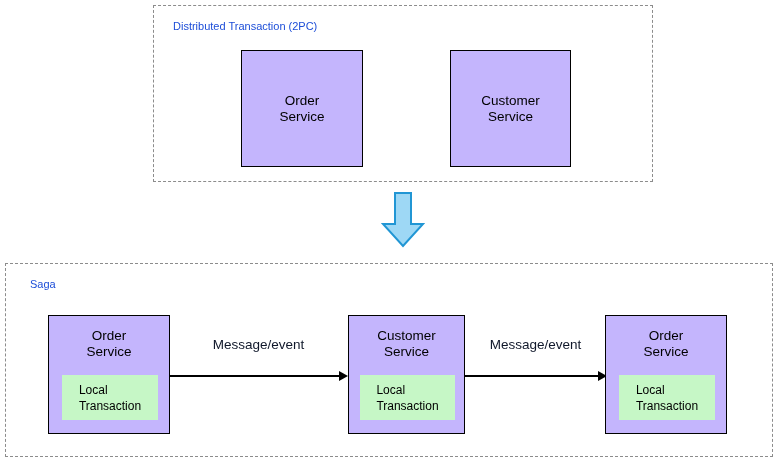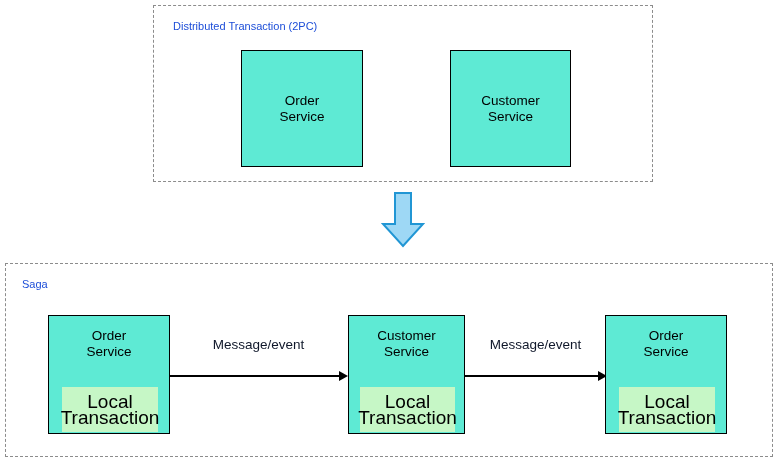--- a/index.html
+++ b/index.html
@@ -32,21 +32,21 @@
     line-height: 20px;
     color: #1d4ed8;
     white-space: nowrap;
   }
 
   
   .service-box {
     position: absolute;
     box-sizing: border-box;
     border: 1.6px solid #000000;
-    background: #5eead4;
+    background: #c4b5fd;
   }
   .service-label {
     position: absolute;
     left: 0;
     right: 0;
     text-align: center;
     font-size: 13.5px;
     line-height: 16px;
     color: #000000;
     white-space: pre-line;
@@ -62,26 +62,25 @@
   }
 
   
   .local-tx {
     position: absolute;
     box-sizing: border-box;
     background: #c6f7c6;
     display: flex;
     align-items: center;
     justify-content: center;
-    text-align: center;
-    font-size: 19px;
+    text-align: left;
+    font-size: 12px;
     line-height: 16px;
     color: #000000;
     white-space: pre-line;
-    margin-top: 12px;
   }
 
   
   .msg-arrow {
     position: absolute;
     height: 2px;
   }
   .msg-arrow .shaft {
     position: absolute;
     left: 0;
@@ -133,21 +132,21 @@
   </div>
 
   <div class="big-arrow" style="left:381px; top:192px; width:44px; height:56px;">
     <svg width="44" height="56" viewBox="0 0 44 56" xmlns="http://www.w3.org/2000/svg">
       <polygon points="14,1 30,1 30,32 42,32 22,54 2,32 14,32" fill="#9ed8f5" stroke="#2196d4" stroke-width="2" stroke-linejoin="miter"></polygon>
     </svg>
   </div>
 
   <div class="group" style="left:5px; top:263px; width:768px; height:194px;"></div>
 
-  <div class="group-title" style="left:22px; top:274px;">Saga</div>
+  <div class="group-title" style="left:30px; top:274px;">Saga</div>
 
   <div class="service-box top-label" style="left:48px; top:315px; width:122px; height:119px;">
     <div class="service-label">Order
 Service</div>
     <div class="local-tx" style="left:13px; top:59px; width:96px; height:45px;">Local
 Transaction</div>
   </div>
 
   <div class="msg-arrow" style="left:170px; top:375px; width:177px;">
     <div class="shaft" style="width:170px;"></div>

